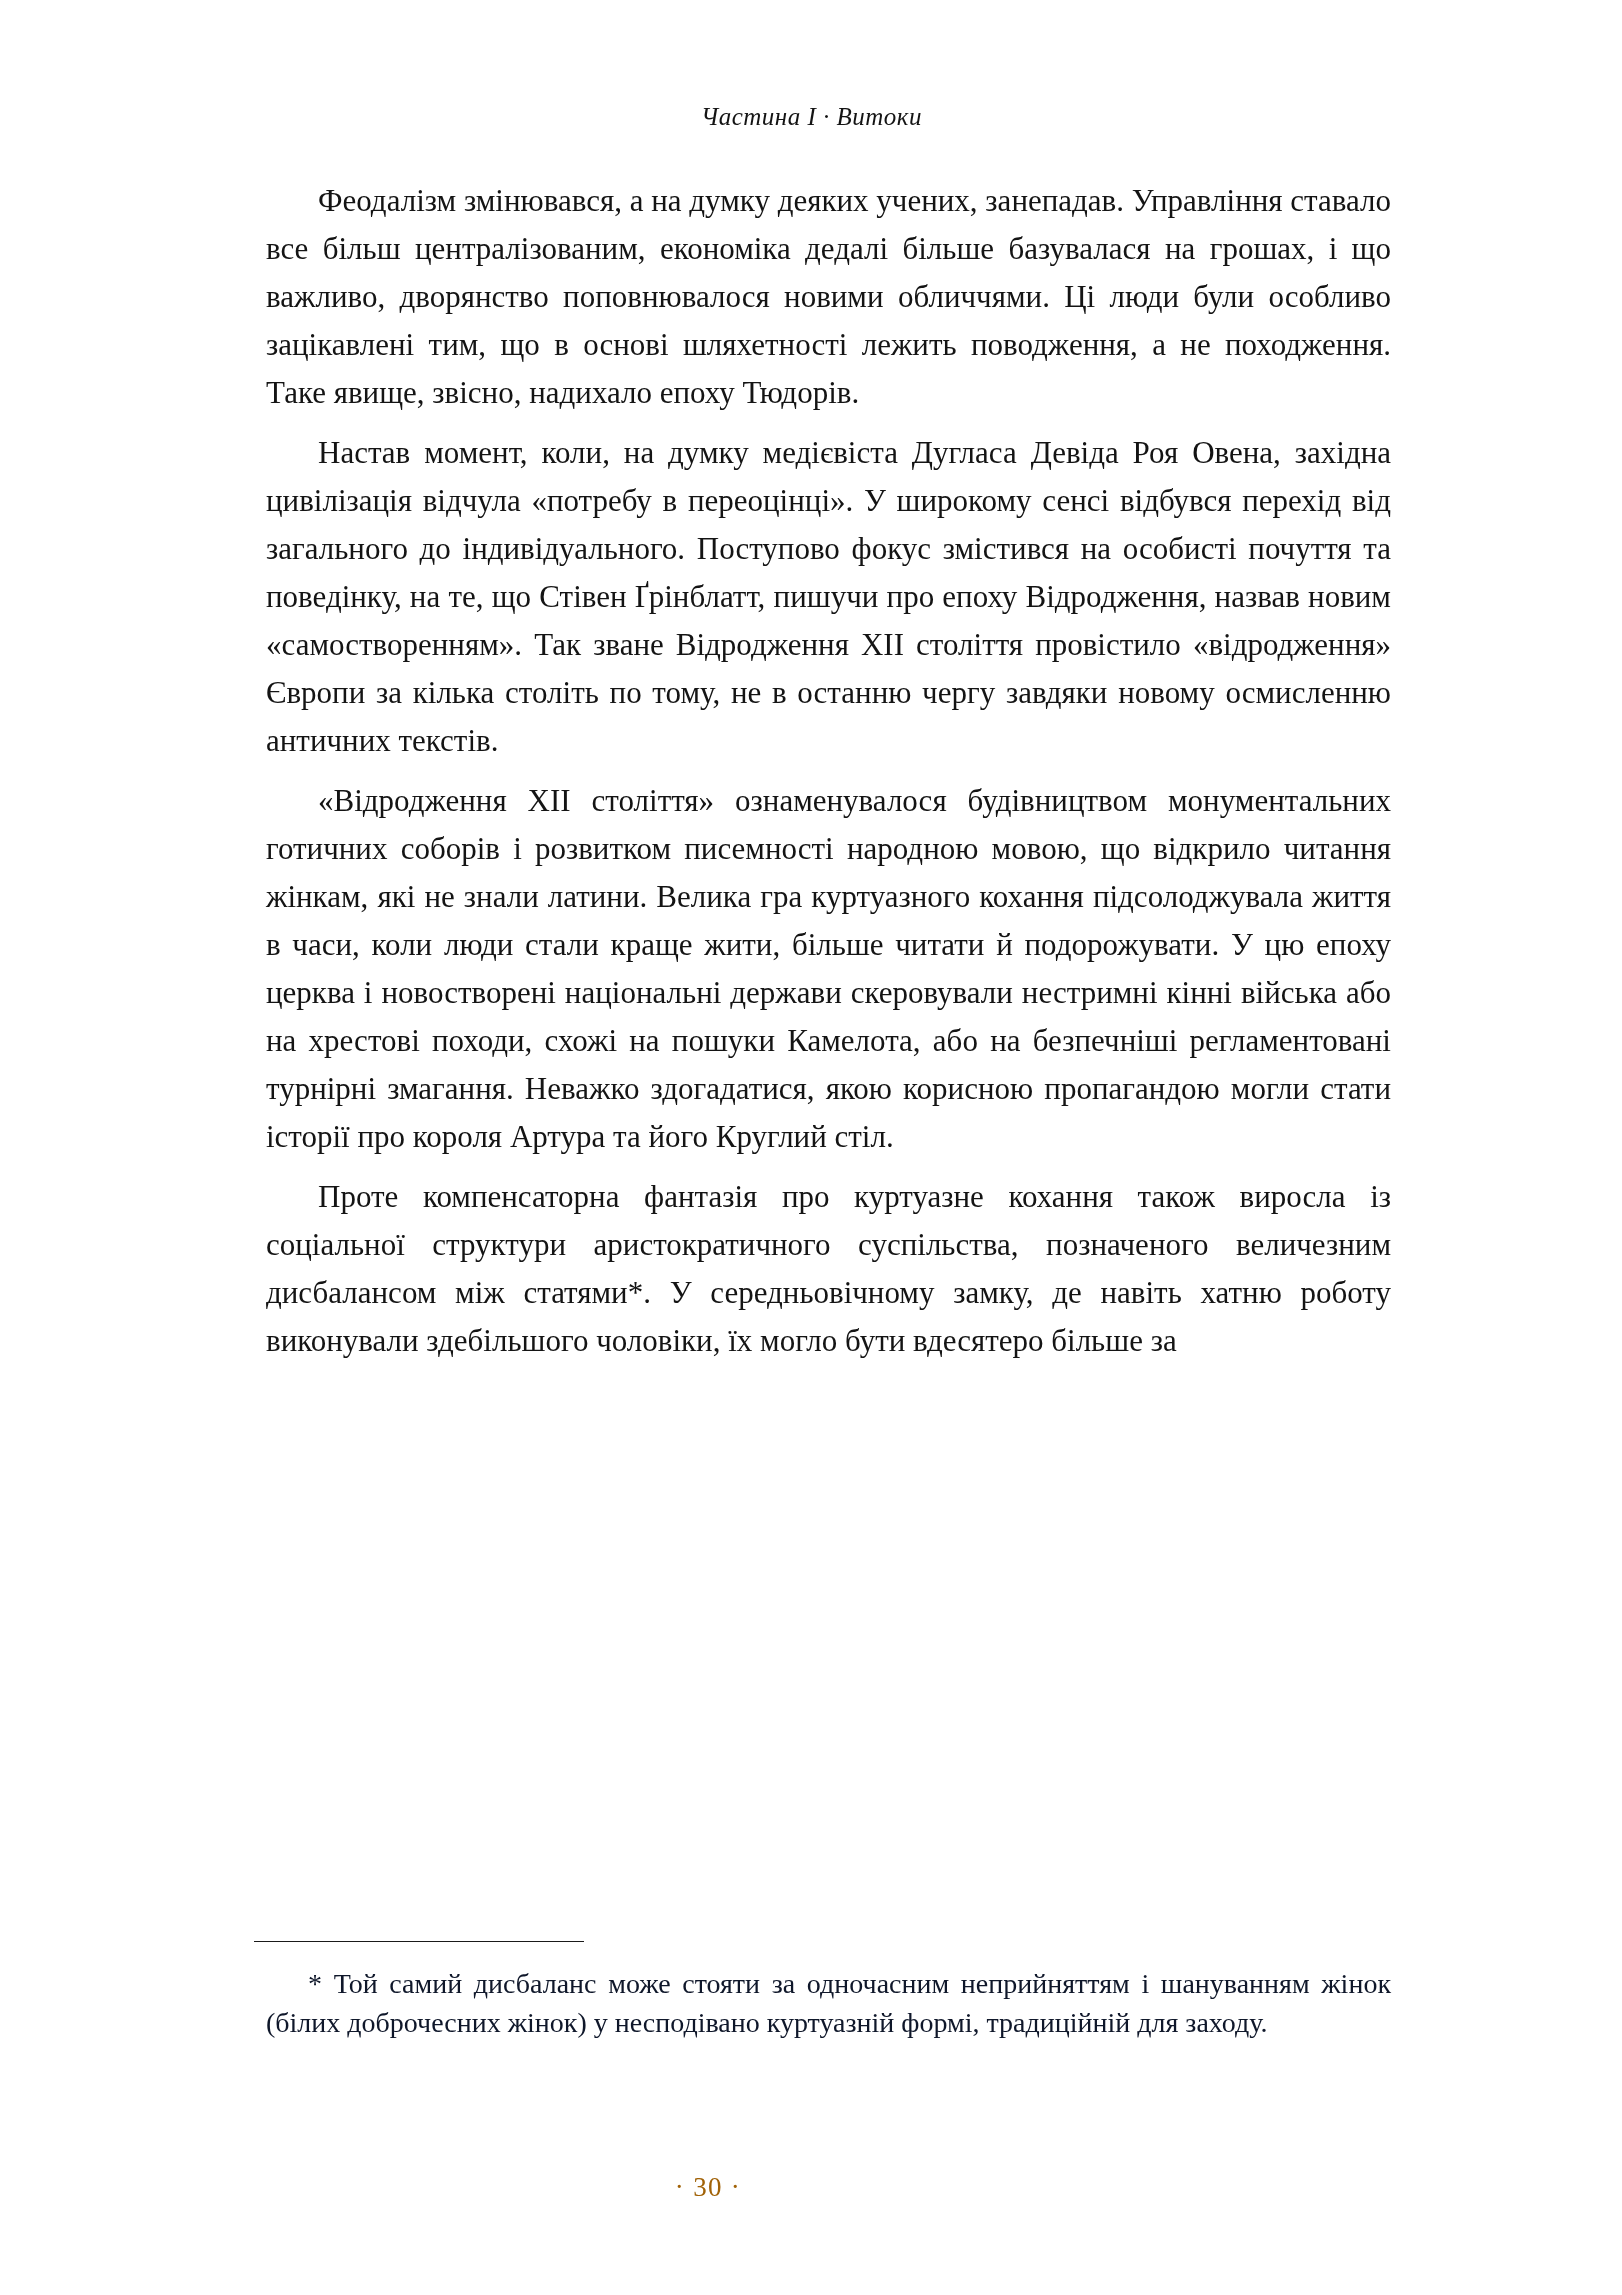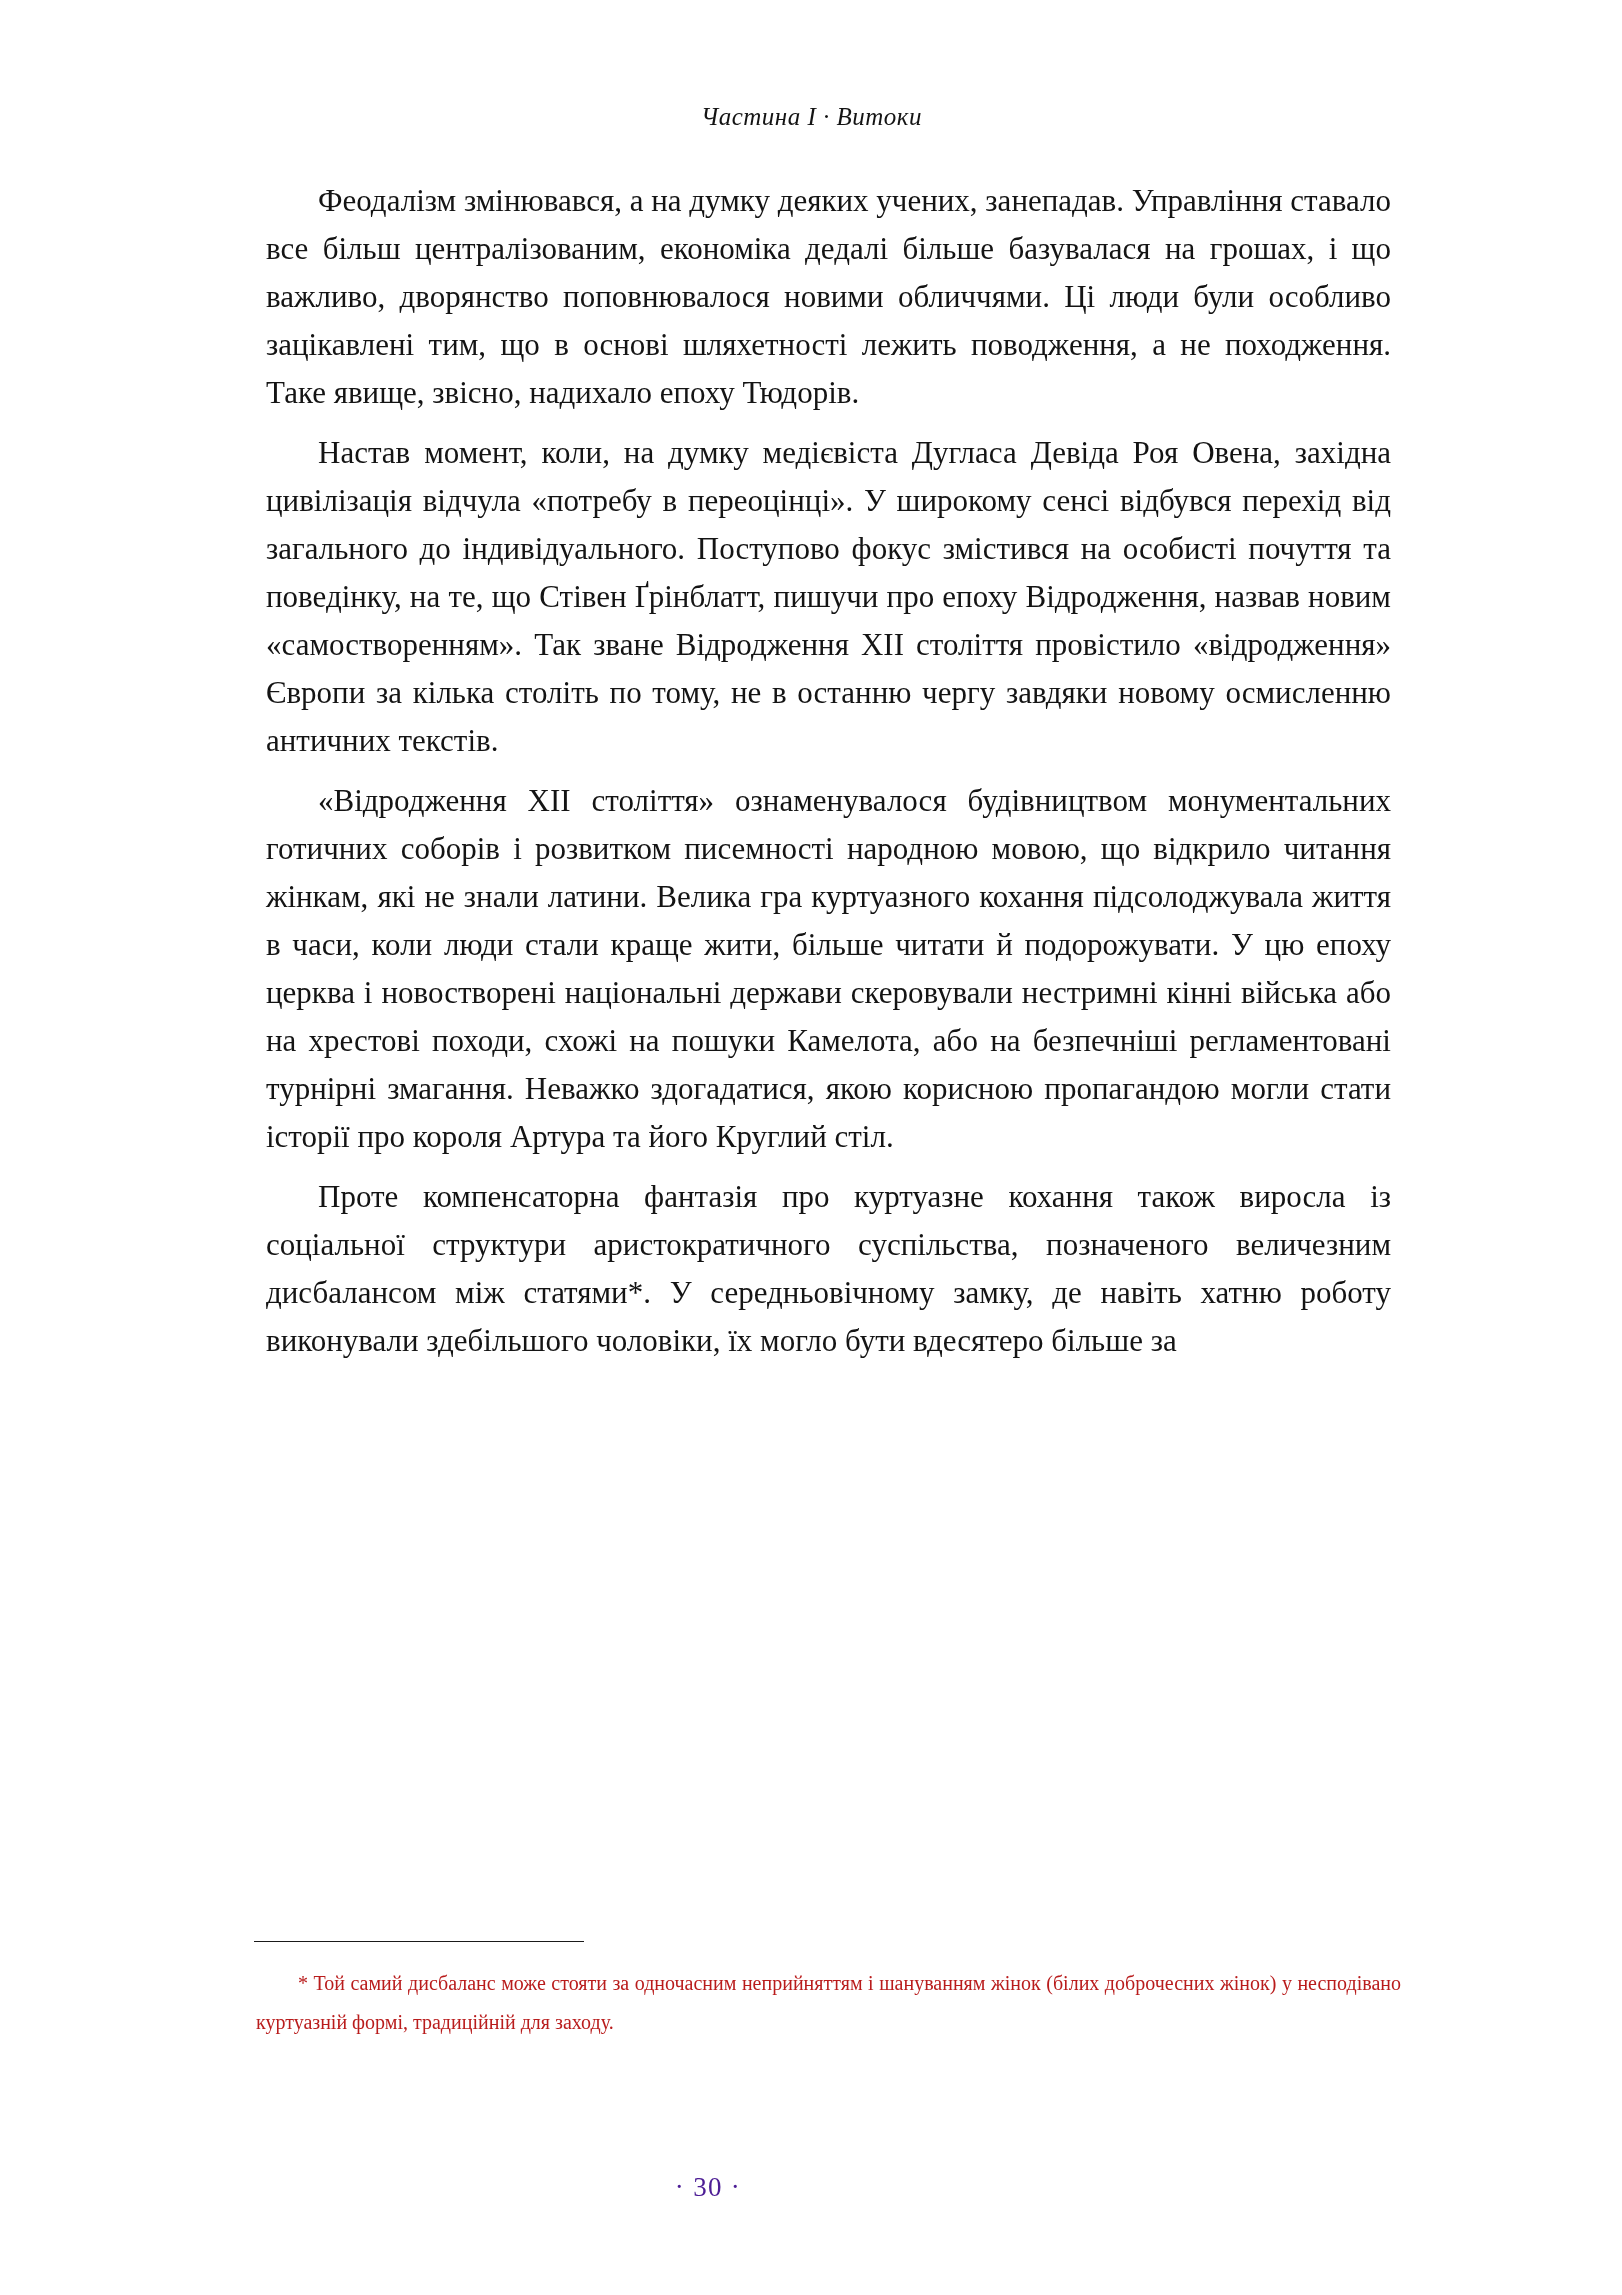--- a/index.html
+++ b/index.html
@@ -55,36 +55,36 @@
     top: 1941px;
     width: 1149px;
   }
   .footnote-rule {
     width: 330px;
     height: 0;
     border-top: 1.7px solid #1a1a1a;
     margin: 0 0 22px 0;
   }
   .footnote-zone p {
-    margin: 2px;
-    font-size: 20px;
+    margin: 12px;
+    font-size: 28px;
     line-height: 39px;
     text-align: justify;
     text-indent: 42px;
-    color: #b91c1c;
+    color: #0f172a;
   }
   .folio {
     position: absolute;
     left: 0;
     top: 2172px;
     width: 1416px;
     text-align: center;
     font-size: 27px;
     letter-spacing: 1.3px;
-    color: #4c1d95;
+    color: #a16207;
   }
 </style>
 </head>
 <body>
 
 <div class="page">
 
   <div class="running-head">Частина I · Витоки</div>
 
   <div class="text-block">

